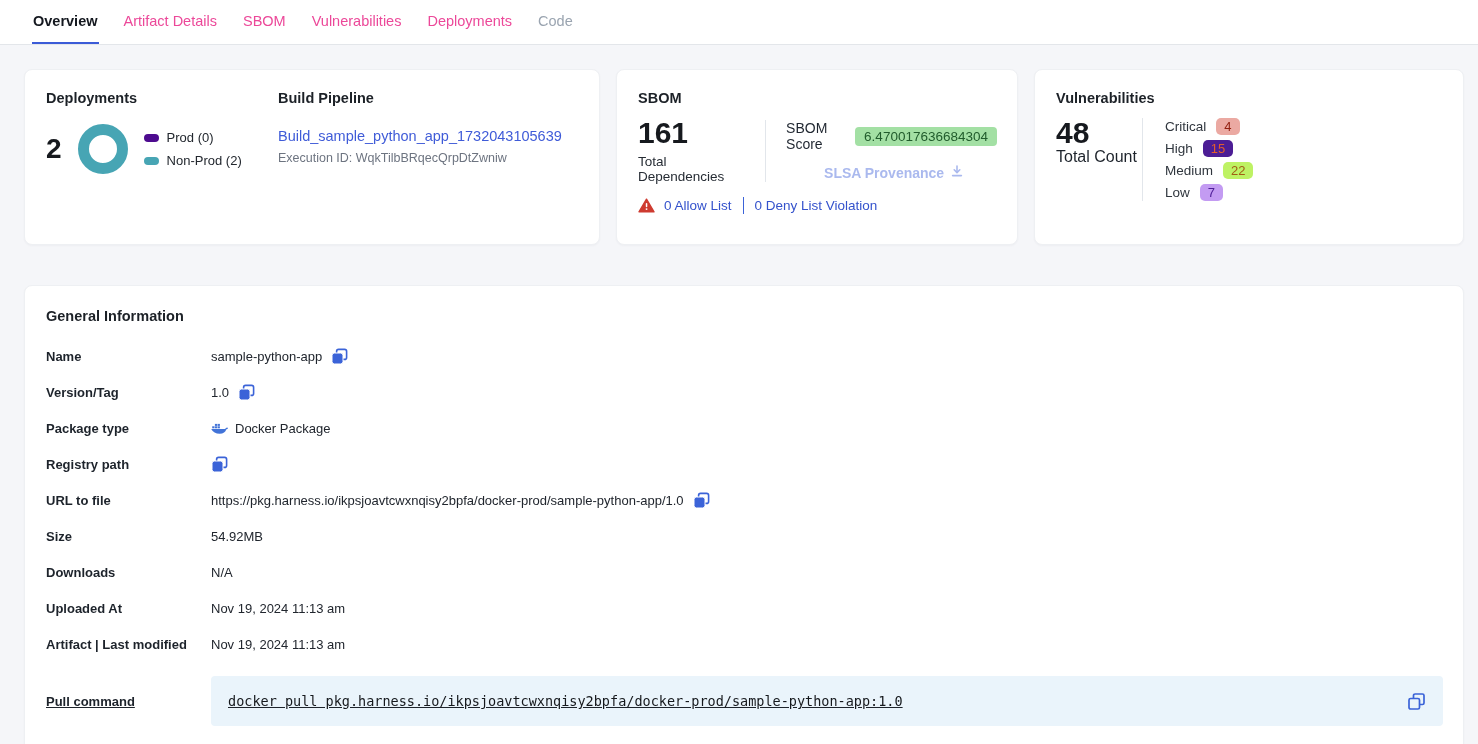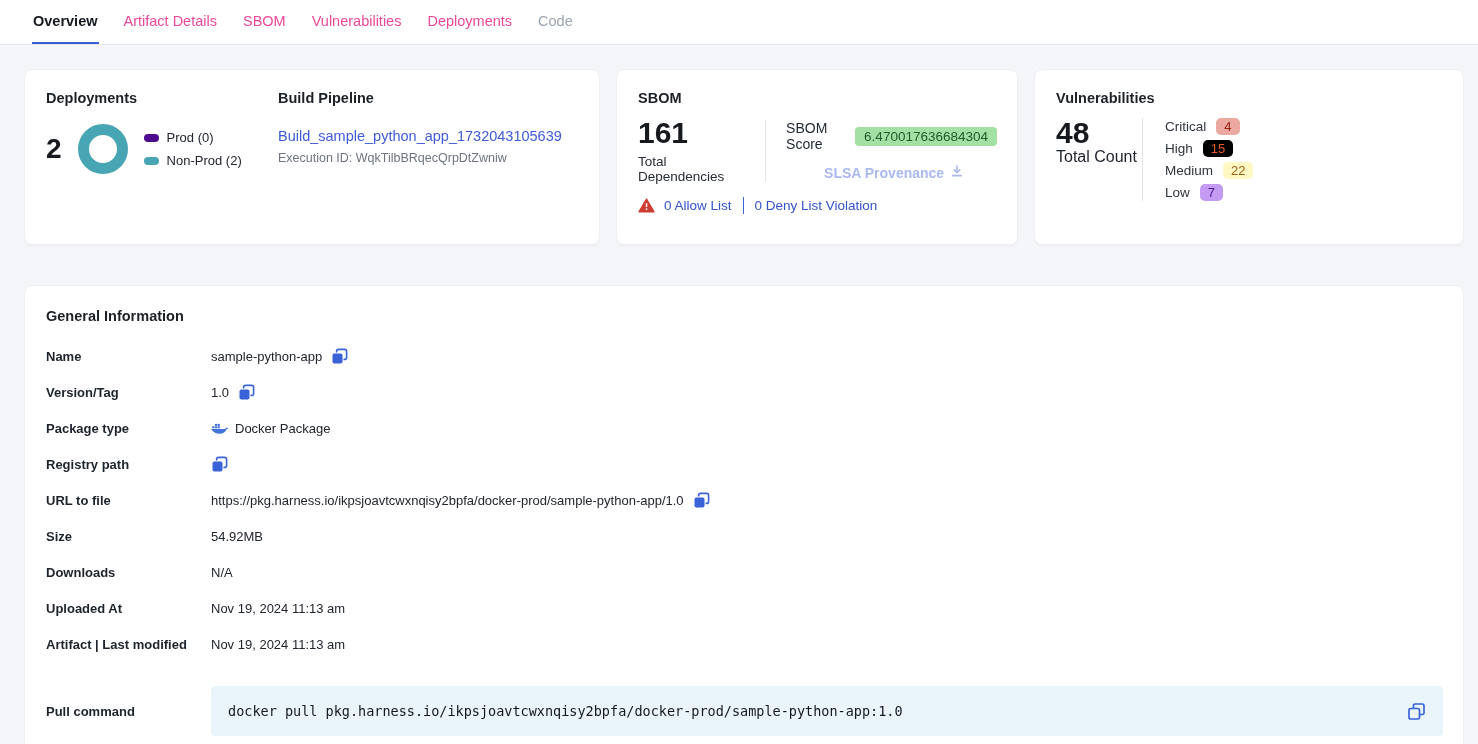--- a/index.html
+++ b/index.html
@@ -92,39 +92,39 @@
   .warn-icon { display: inline-flex; margin-right: -2px; }
 
   
   .vuln-content { display: flex; margin-top: 12px; }
   .vuln-count { flex: 0 0 86px; }
   .vuln-divider { border-left: 1px solid #e2e6eb; margin-right: 22px; }
   .sev-list { display: flex; flex-direction: column; gap: 5px; }
   .sev-row { display: flex; align-items: center; gap: 10px; font-size: 13.5px; color: #30363e; }
   .sev-pill { border-radius: 5px; padding: 1px 8px; font-size: 13px; font-weight: 500; min-width: 22px; text-align: center; }
   .sev-0 { background: #eba9a2; color: #921f10; }
-  .sev-1 { background: #000000; color: #e35e2b; text-align: right; }
-  .sev-2 { background: #fef9c3; color: #a05e14; }
+  .sev-1 { background: #4c1d95; color: #e35e2b; text-align: right; }
+  .sev-2 { background: #bef264; color: #a05e14; }
   .sev-3 { background: #c39bf2; color: #4d1d96; }
 
   
   .gi-card {
     margin: 40px 14px 12px 24px;
     padding: 22px 20px 26px 21px;
     min-height: 448px;
   }
   .gi-title { font-size: 14.5px; font-weight: 700; color: #1c2127; }
   .gi-rows { margin-top: 14px; }
   .gi-row { display: flex; align-items: center; min-height: 36px; }
   .gi-label { width: 165px; flex: 0 0 165px; font-size: 13px; font-weight: 700; color: #1d232b; }
   .gi-value { display: flex; align-items: center; gap: 9px; font-size: 13px; color: #21262e; }
   .copy-btn { display: inline-flex; align-items: center; cursor: pointer; }
   .docker-icon { display: inline-flex; margin-right: -2px; }
 
-  .pull-row { display: flex; align-items: center; margin-top: 24px; }
+  .pull-row { display: flex; align-items: center; margin-top: 14px; text-decoration: underline; }
   .pull-box {
     flex: 1;
     background: #eaf4fb;
     border-radius: 4px;
     height: 50px;
     display: flex;
     align-items: center;
     justify-content: space-between;
     padding: 0 17px;
   }

